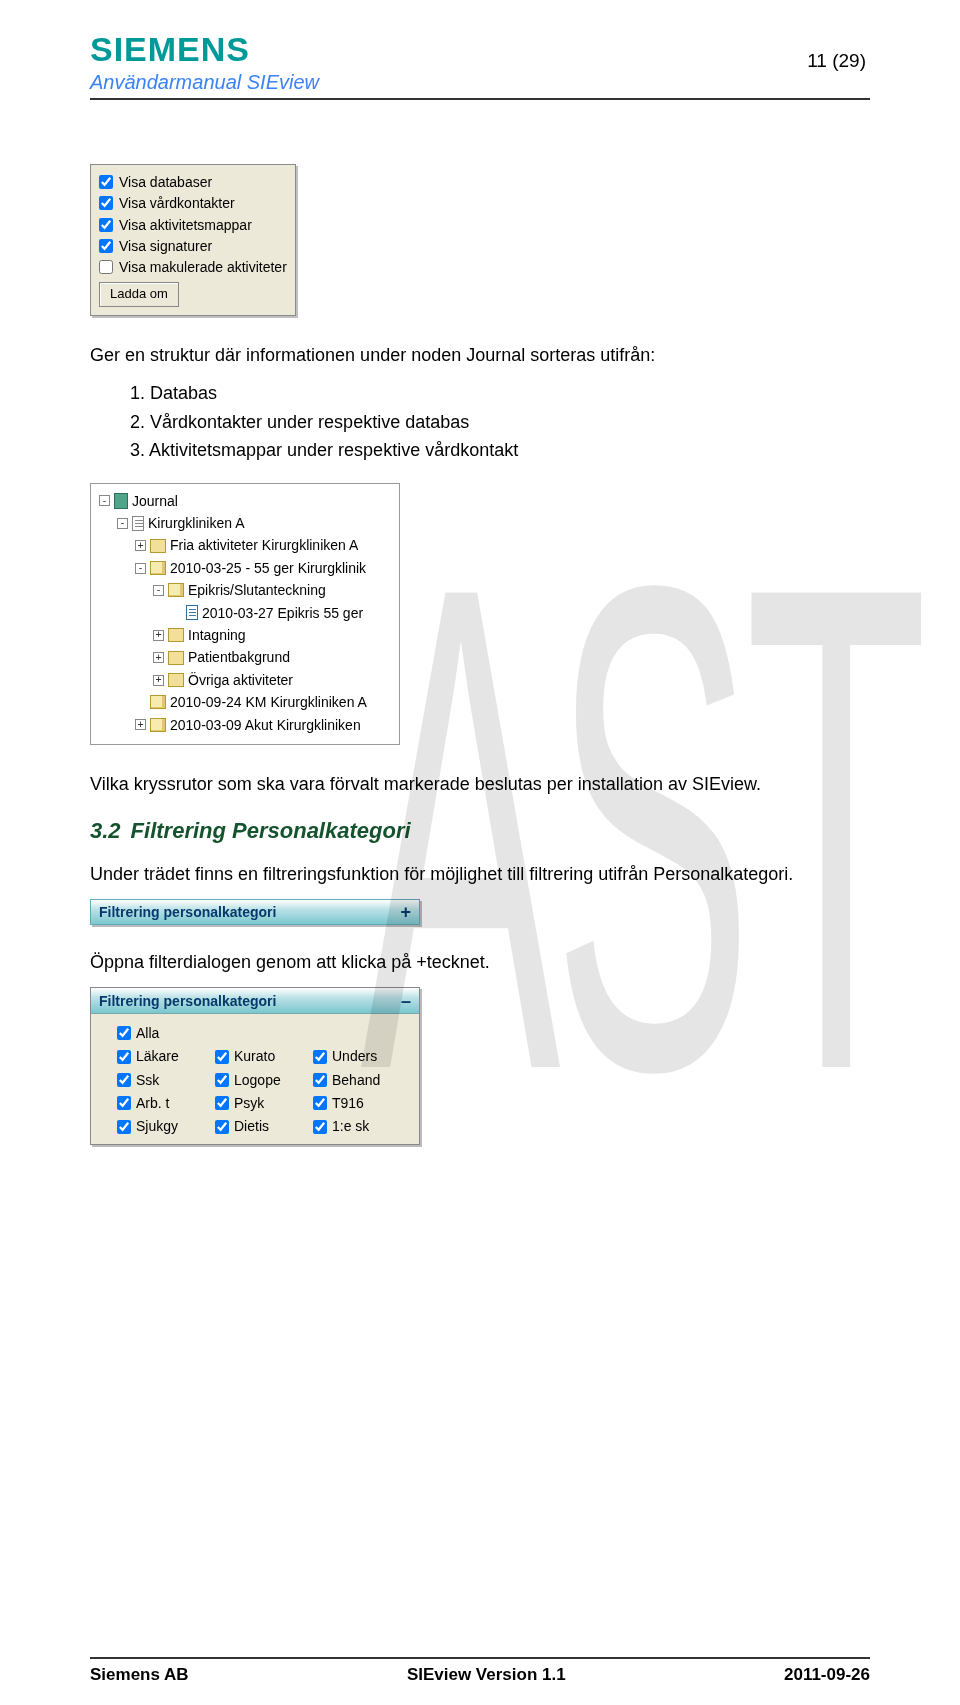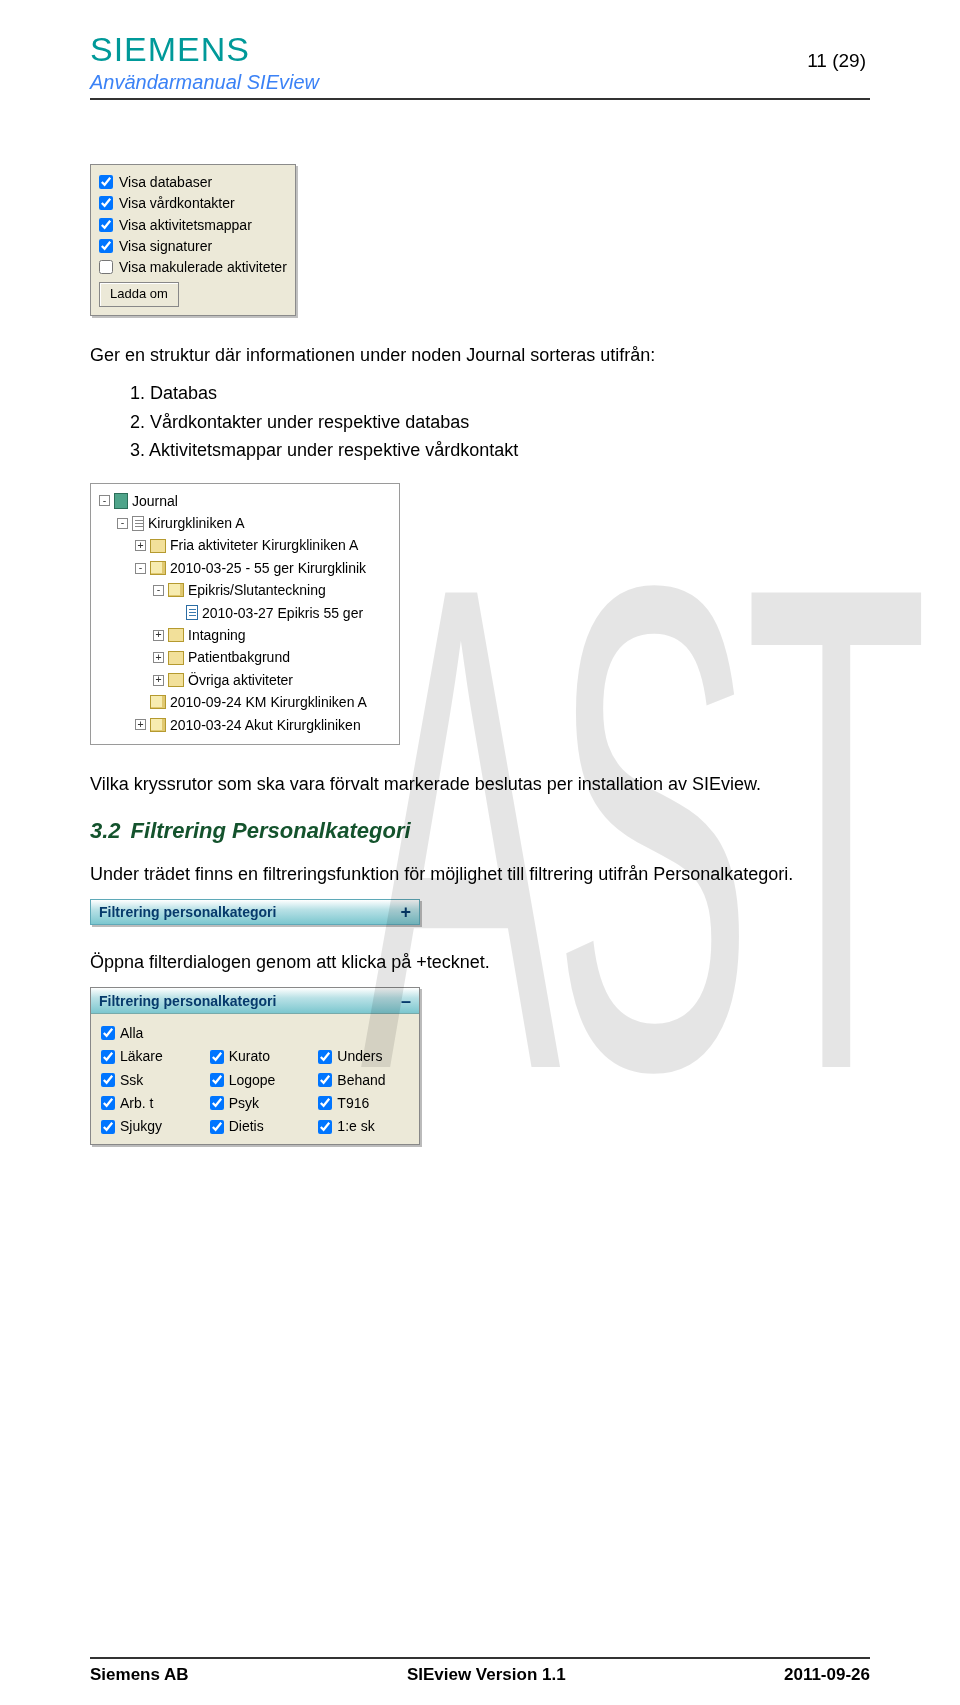--- a/index.html
+++ b/index.html
@@ -1,20 +1,20 @@
 <!DOCTYPE html>
 <html><head>
 <meta charset="utf-8">
 <style>
   * { box-sizing: border-box; margin: 0; padding: 0; }
   html, body { width: 960px; font-family: Arial, Helvetica, sans-serif; background: #fff; color: #000; }
   .page { width: 960px; min-height: 1705px; padding: 30px 90px 0 90px; position: relative; }
 
   .header { position: relative; height: 90px; }
-  .logo { font-family: Arial, sans-serif; font-weight: 400; letter-spacing: 1px; font-size: 34px; color: #009999; }
+  .logo { font-family: Arial, sans-serif; font-weight: 700; letter-spacing: 1px; font-size: 34px; color: #009999; }
   .manual-title { font-style: italic; font-size: 20px; color: #3b82f6; margin-top: 2px; }
   .pagenum { position: absolute; right: 4px; top: 20px; font-size: 19px; }
   .rule { border: none; border-top: 2px solid #333; margin-top: 4px; }
 
   .body { padding-top: 40px; font-size: 18px; line-height: 1.45; }
 
   .para { margin-bottom: 12px; }
   .indent-list { margin: 6px 0 14px 40px; }
   .indent-list div { margin-bottom: 2px; }
 
@@ -43,21 +43,21 @@
   h2.section .num { margin-right: 10px; }
 
   
   .filterbar { display:flex; align-items:center; justify-content:space-between; width:330px; height:26px; padding:0 8px; margin:6px 0; font-family: Tahoma, Arial, sans-serif; font-size:14px; font-weight:bold; color:#063a6b; border:1px solid #5fa9b8; box-shadow:2px 2px 0 #bbb;
     background: linear-gradient(#ffffff, #b9e1e6 40%, #7cc7cf); }
   .filterbar .toggle { font-weight:bold; font-size:18px; color:#063a6b; }
 
   .filter-panel { width:330px; border:1px solid #888; background:#ece9d8; box-shadow:2px 2px 0 #bbb; font-family: Tahoma, Arial, sans-serif; font-size:14px; margin-top:6px; }
   .filter-panel .filterbar { width:auto; margin:0; border:none; border-bottom:1px solid #7aa; box-shadow:none; }
   .filter-grid { padding:6px 10px 4px 10px; }
-  .filter-grid .r { display:flex; gap:18px; margin:3px 0; }
+  .filter-grid .r { display:flex; gap:18px; margin:3px 16px; }
   .filter-grid .c { display:flex; align-items:center; gap:5px; width:95px; }
   .filter-grid input[type=checkbox]{ width:14px; height:14px; }
 
   .watermark { position:absolute; right:40px; top:430px; font-size:300px; font-weight:300; color:rgba(0,0,0,0.10); letter-spacing:-8px; transform: scaleY(2.3); transform-origin: top right; pointer-events:none; font-family: Arial, sans-serif; }
 
   .footer { position:absolute; bottom:20px; left:90px; right:90px; }
   .footer .rule { margin-bottom:6px; }
   .footer .row { display:flex; justify-content:space-between; font-weight:bold; font-size:17px; }
 </style>
 </head>
@@ -135,21 +135,21 @@
           <span class="exp">+</span>
           <span class="ico fc"></span>
           <span>Övriga aktiviteter</span>
         </div><div class="row pad3">
           <span class="sp"></span>
           <span class="ico fo"></span>
           <span>2010-09-24 KM Kirurgkliniken A</span>
         </div><div class="row pad3">
           <span class="exp">+</span>
           <span class="ico fo"></span>
-          <span>2010-03-24 Akut Kirurgkliniken</span>
+          <span>2010-03-09 Akut Kirurgkliniken</span>
         </div></div>
 
     <p class="para">Vilka kryssrutor som ska vara förvalt markerade beslutas per installation av SIEview.</p>
 
     <h2 class="section">
       <span class="num">3.2</span><span>Filtrering Personalkategori</span>
     </h2>
 
     <p class="para">Under trädet finns en filtreringsfunktion för möjlighet till filtrering utifrån Personalkategori.</p>
 

